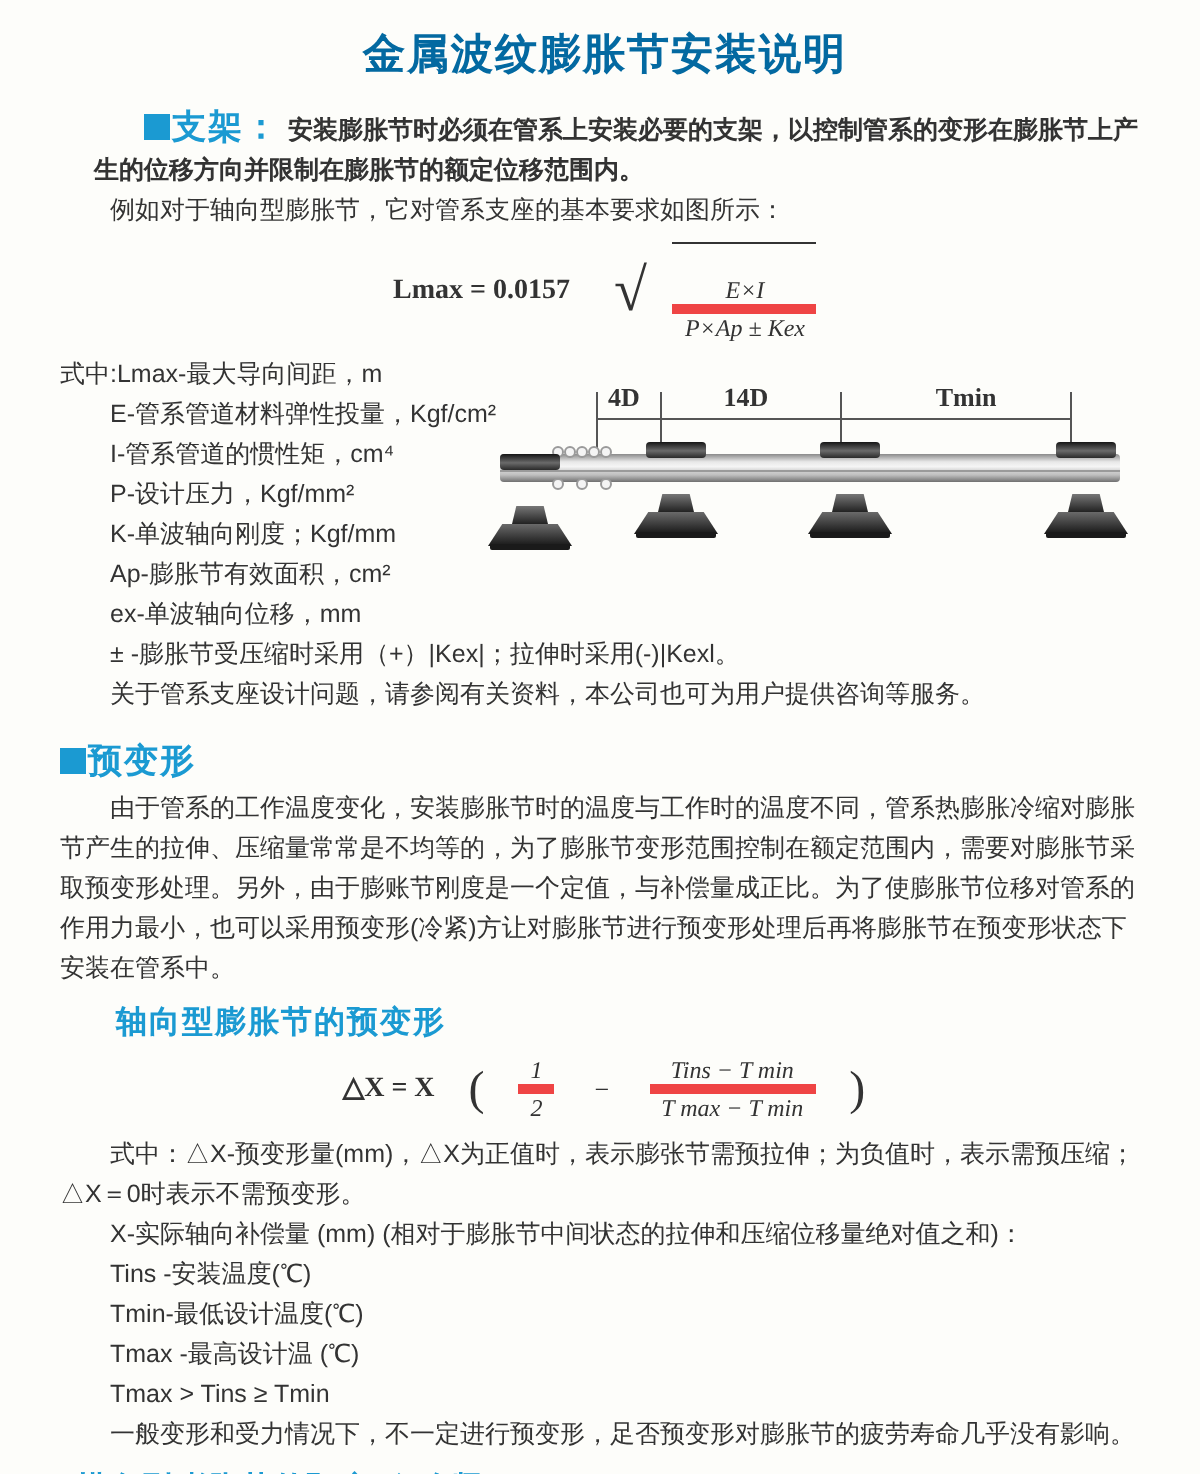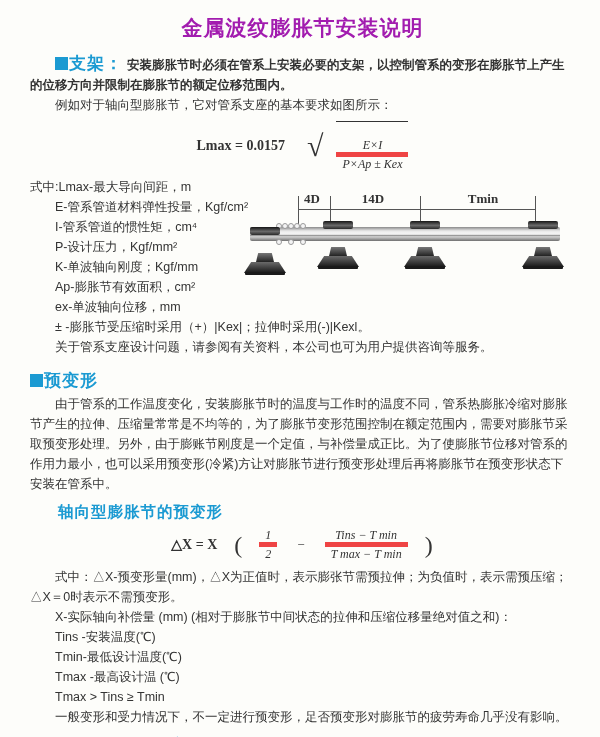--- a/index.html
+++ b/index.html
@@ -12,27 +12,27 @@
     font-family:"Liberation Sans",sans-serif;
     font-size:12.5px;
     line-height:20px;
     color:#333;
     overflow:hidden;
   }
   .title{
     text-align:center;
     font-size:21px;
     font-weight:bold;
-    color:#a21caf;
+    color:#0369a1;
     letter-spacing:1px;
     margin:2px 0 12px 0;
     line-height:28px;
   }
   
-  .sec-line{margin:4px 0 0 0;text-indent:2em;}
+  .sec-line{margin:4px 0 0 17px;text-indent:2em;}
   .marker{
     display:inline-block;width:13px;height:13px;
     background:#1b9ad2;vertical-align:-1px;margin-right:1px;
   }
   .sec-label{
     color:#1b9ad2;font-size:17px;font-weight:bold;
     letter-spacing:1px;margin-right:4px;
   }
   .sec-head2{margin:14px 0 2px 0;}
   .bold{font-weight:bold;}

